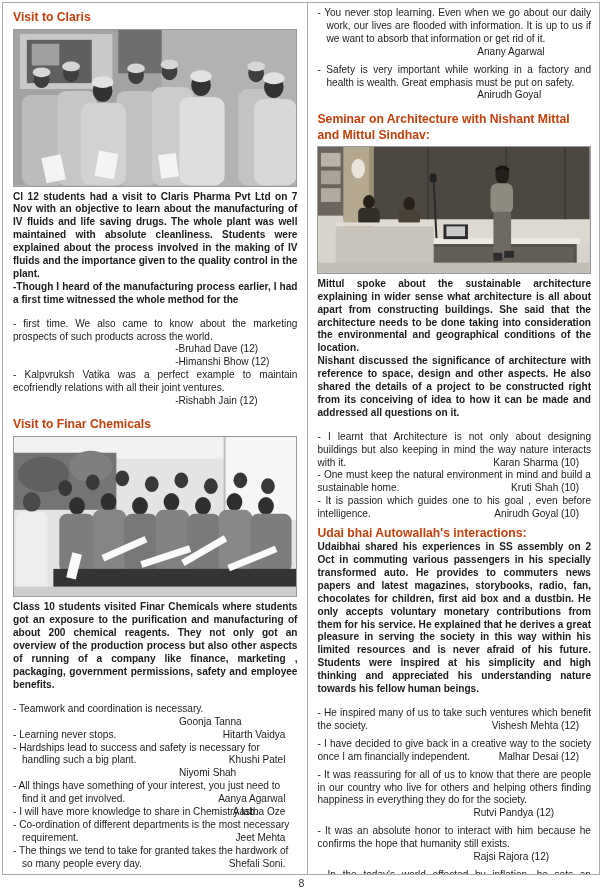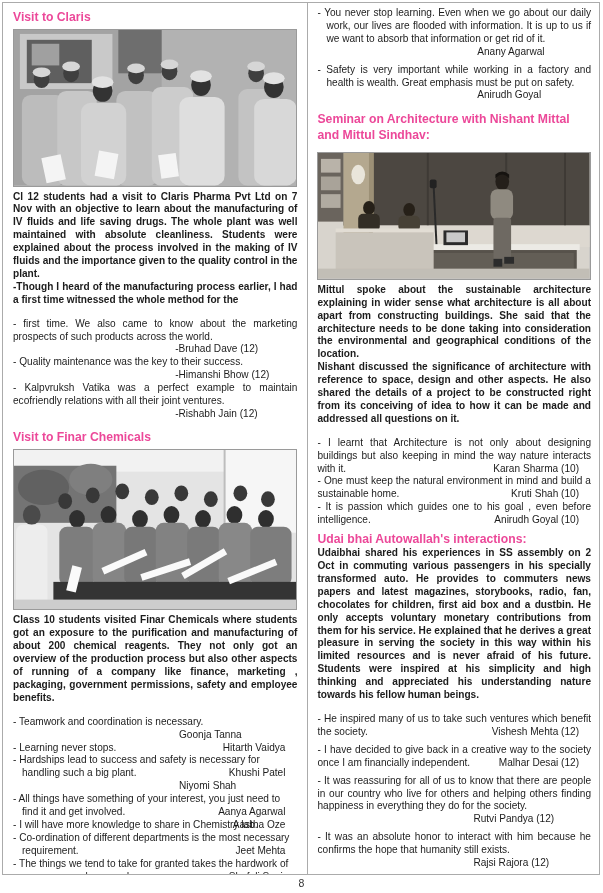--- a/index.html
+++ b/index.html
@@ -8,23 +8,23 @@
     position:relative; width:603px; height:893px; background:#ffffff;
     font-family:"Liberation Sans", sans-serif; color:#1c1c1c; overflow:hidden;
   }
   .frame {
     position:absolute; left:2px; top:2px; width:598px; height:873px;
     border:1px solid #ababab; display:flex; background:#fff;
   }
   .col { height:100%; overflow:hidden; }
   .col-left  { width:306px; border-right:1px solid #ababab; padding:5px 10px 4px 10px; }
   .col-right { width:291px; padding:4px 8px 4px 9px; }
-  h3.sec { font-size:12.2px; line-height:15px; font-weight:bold; color:#ec4899; margin:2px 0 4px 0; }
+  h3.sec { font-size:12.2px; line-height:15px; font-weight:bold; color:#c2410c; margin:2px 0 4px 0; }
   h3.sec.sp-top { margin-top:9px; }
-  h3.sec.two-line { line-height:16px; margin-bottom:9px; }
+  h3.sec.two-line { line-height:16px; margin-bottom:3px; }
   .photo { border:1px solid #9a9a9a; margin:1px 0 4px 0; line-height:0; background:#bdbdbd; }
   .photo svg { display:block; width:100%; height:auto; }
   p.body { font-size:10.1px; line-height:12.9px; }
   p.j { text-align:justify;font-weight:bold; }
   p.gap-after { margin-bottom:4px; }
   .qlist { font-size:10.1px; line-height:12.9px; }
   .qlist.gap-top { margin-top:11px; }
   .qi { position:relative; }
   .qi.j { text-align:justify; }
   .qlist.hang .qi { padding-left:9px; text-indent:-9px; }
@@ -98,21 +98,21 @@
             <rect x="148" y="126" width="18" height="24" transform="rotate(-8 157 138)"></rect>
           </g>
         </svg>
       </div>
 
       <p class="body j">Cl 12 students had a visit to Claris Pharma Pvt Ltd on 7 Nov with an objective to learn about the manufacturing of IV fluids and life saving drugs. The whole plant was well maintained with absolute cleanliness.  Students were explained about the process involved in the making of IV fluids and the importance given to the quality control in the plant.</p>
       <p class="body j">-Though I heard of the manufacturing process earlier, I had a first time witnessed the whole method for the</p>
 
       <div class="qlist gap-top">
           <div class="qi j own"><span class="qt">- first time. We also came to know about the marketing prospects of such products across the world.</span><span class="nm">-Bruhad Dave  (12)</span></div>
-          <div class="qi j own"><span class="qt">- Quality maintenance was the key to their success.</span><span class="nm">-Himanshi Bhow (12)</span></div>
+          <div class="qi j own"><span class="nm">-Himanshi Bhow (12)</span></div>
           <div class="qi j own"><span class="qt">- Kalpvruksh Vatika was a perfect example to maintain ecofriendly relations with all their joint ventures.</span><span class="nm">-Rishabh Jain (12)</span></div>
         </div>
 
       <h3 class="sec sp-top">Visit to Finar Chemicals</h3>
 
       <div class="photo">
         <svg viewBox="0 0 287 162" xmlns="http://www.w3.org/2000/svg">
           <rect width="287" height="162" fill="#e4e4e4"></rect>
           <rect width="287" height="22" fill="#f2f2f2"></rect>
           <polygon points="214,0 287,0 287,84 214,84" fill="#f6f6f6"></polygon>

